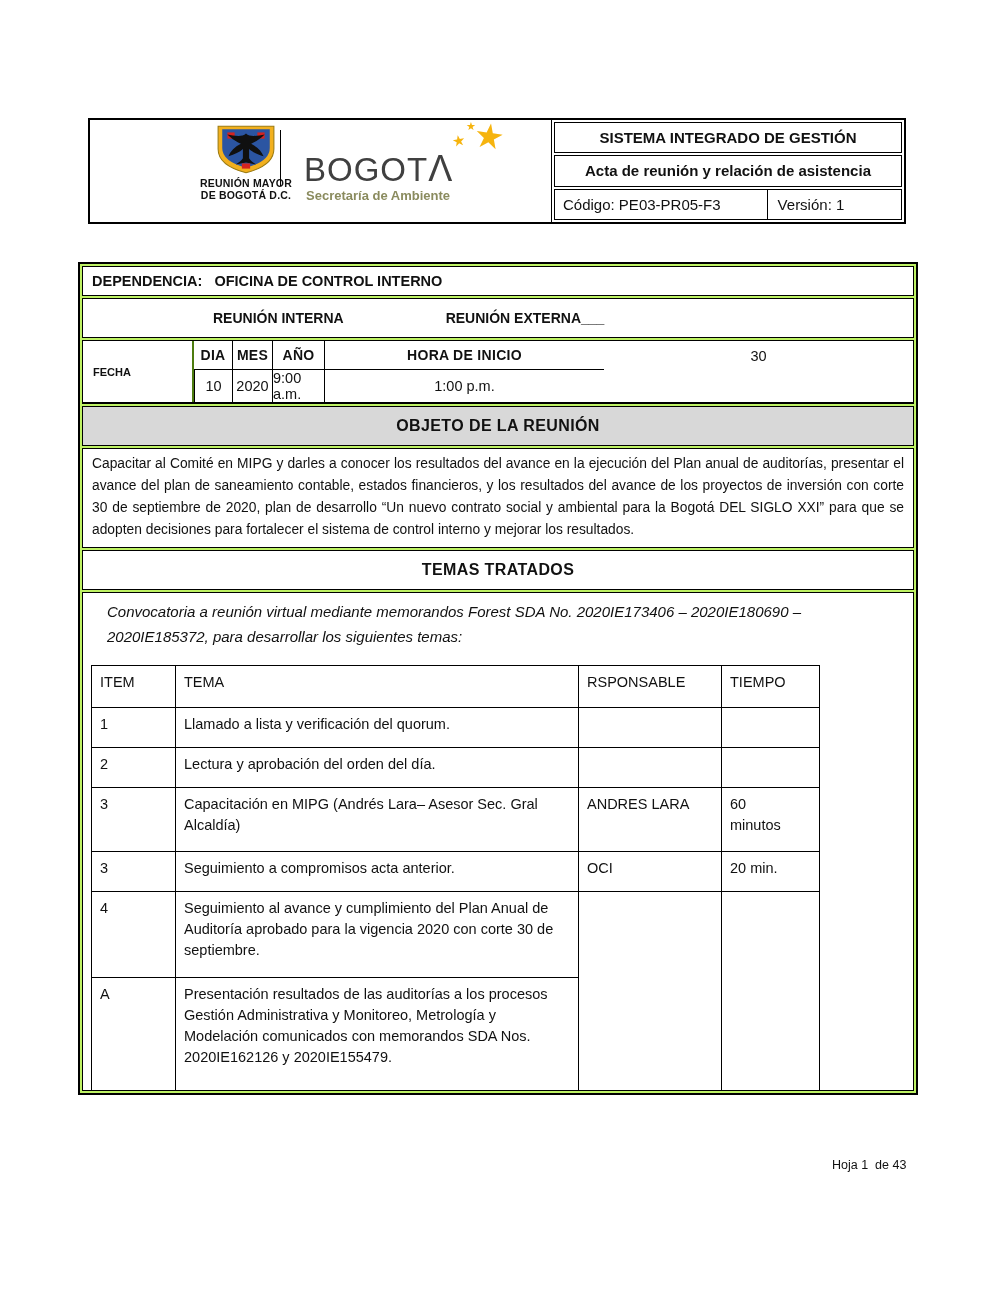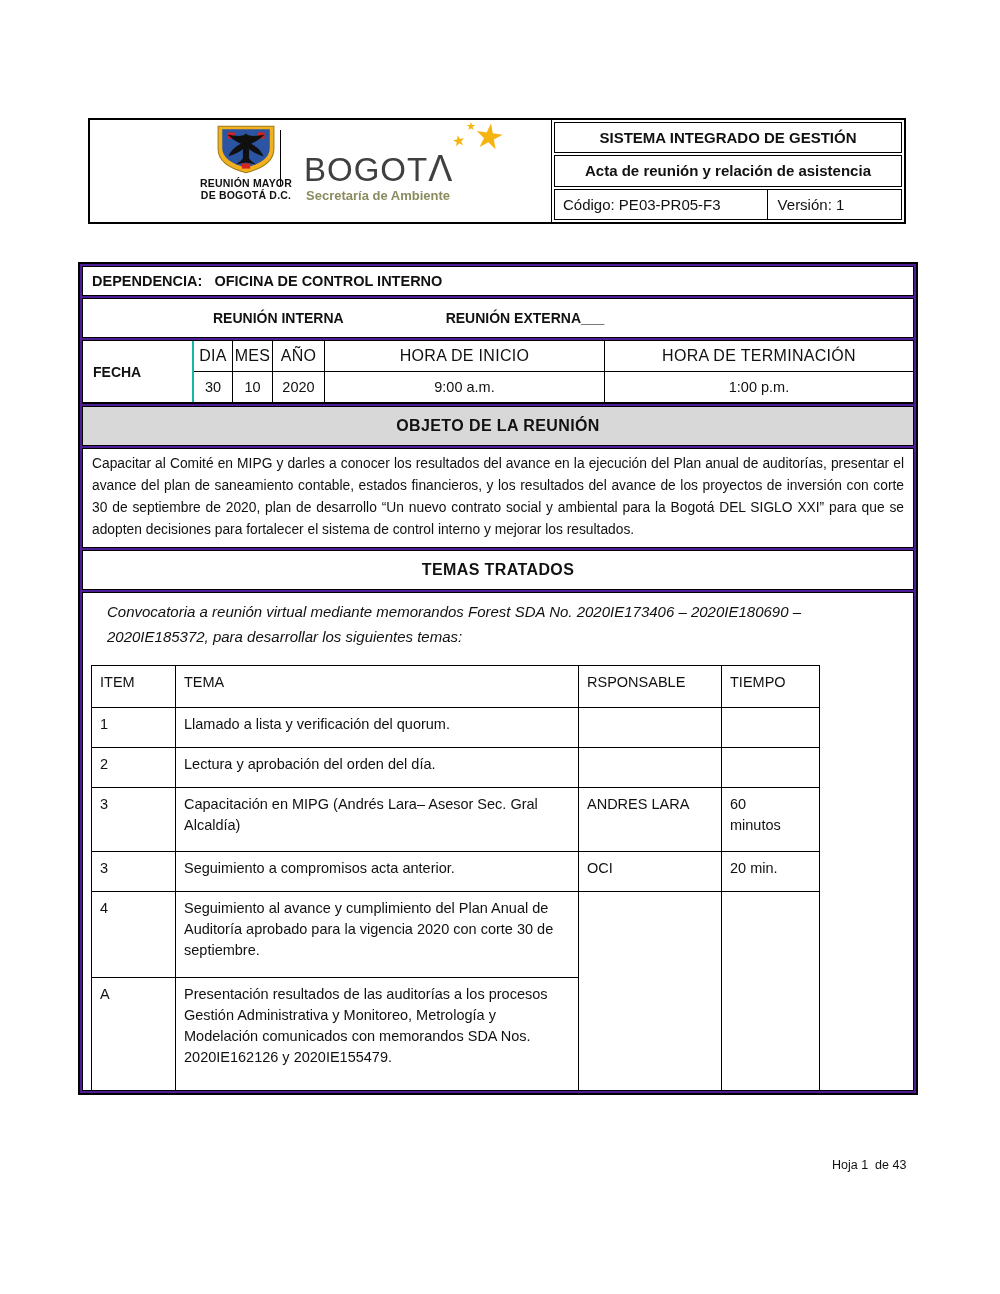--- a/index.html
+++ b/index.html
@@ -26,34 +26,34 @@
   .right-cell{width:353px;border-left:1px solid #000;box-sizing:border-box;padding:2px;
               display:flex;flex-direction:column;gap:2px;}
   .hrow{border:1px solid #000;flex:1;display:flex;align-items:center;justify-content:center;
         font-weight:bold;font-size:15px;}
   .hrow3{border:1px solid #000;flex:1;display:flex;font-weight:normal;}
   .hcode{flex:1.65;display:flex;align-items:center;padding-left:8px;font-size:15px;}
   .hver{flex:1;display:flex;align-items:center;padding-left:10px;font-size:15px;border-left:1px solid #000;}
 
   
   .main-table{position:absolute;left:78px;top:262px;width:840px;height:833px;
-              border:2px solid #000;box-sizing:border-box;padding:2px;background:#4c1d95;
+              border:2px solid #000;box-sizing:border-box;padding:2px;background:#bef264;
               display:flex;flex-direction:column;gap:2px;}
   .sec{border:1px solid #000;box-sizing:border-box;background:#fff;}
   .sec-dependencia{height:30px;display:flex;align-items:center;padding-left:9px;
                    font-weight:bold;font-size:14.5px;}
   .sec-dependencia .dep-value{margin-left:12px;}
   .sec-reunion{height:40px;display:flex;align-items:center;font-weight:bold;font-size:14px;}
   .sec-reunion .r1{margin-left:130px;}
   .sec-reunion .r2{margin-left:102px;}
   .sec-fecha{height:64px;border-bottom:2px solid #000;display:grid;
              grid-template-columns:111px 38px 40px 52px 280px 1fr;grid-template-rows:1fr 1fr;}
   .fecha-label{grid-row:1 / span 2;display:flex;align-items:center;padding-left:10px;
-               font-weight:bold;font-size:14px;border-right:2px solid #14b8a6;}
-  .fh{display:flex;align-items:center;justify-content:center;font-weight:normal;font-size:16px;
+               font-weight:bold;font-size:11px;border-right:2px solid #4d7c0f;}
+  .fh{display:flex;align-items:center;justify-content:center;font-weight:bold;font-size:14px;
       letter-spacing:.3px;border-bottom:1px solid #000;}
   .fv{display:flex;align-items:center;justify-content:center;font-size:14.5px;}
   .bl{border-left:1px solid #000;}
   .sec-title{height:40px;display:flex;align-items:center;justify-content:center;
              font-weight:bold;font-size:16px;letter-spacing:.4px;}
   .gray{background:#d8d8d8;}
   .sec-objeto-text{height:100px;padding:4px 9px;font-size:13.8px;line-height:22px;
                    text-align:justify;}
   .sec-temas{flex:1;padding:4px 8px;overflow:hidden;}
   .temas-intro{margin:2px 0 16px 16px;font-size:15px;line-height:25px;white-space:pre-line;font-style:italic;}
@@ -120,21 +120,20 @@
       <span class="r1">REUNIÓN INTERNA</span>
       <span class="r2">REUNIÓN EXTERNA___</span>
     </div>
 
     <div class="sec sec-fecha">
       <div class="fecha-label">FECHA</div>
       <div class="fh">DIA</div>
       <div class="fh bl">MES</div>
       <div class="fh bl">AÑO</div>
       <div class="fh bl">HORA DE INICIO</div>
-      <div class="fh bl">HORA DE TERMINACIÓN</div>
       <div class="fv">30</div>
       <div class="fv bl">10</div>
       <div class="fv bl">2020</div>
       <div class="fv bl">9:00 a.m.</div>
       <div class="fv bl">1:00 p.m.</div>
     </div>
 
     <div class="sec sec-title gray">OBJETO DE LA REUNIÓN</div>
 
     <div class="sec sec-objeto-text">Capacitar al Comité en MIPG y darles a conocer los resultados del avance en la ejecución del Plan anual de auditorías, presentar el avance del plan de saneamiento contable, estados financieros, y los resultados del avance de los proyectos de inversión con corte 30 de septiembre de 2020, plan de desarrollo “Un nuevo contrato social y ambiental para la Bogotá DEL SIGLO XXI” para que se adopten decisiones para fortalecer el sistema de control interno y mejorar los resultados.</div>

